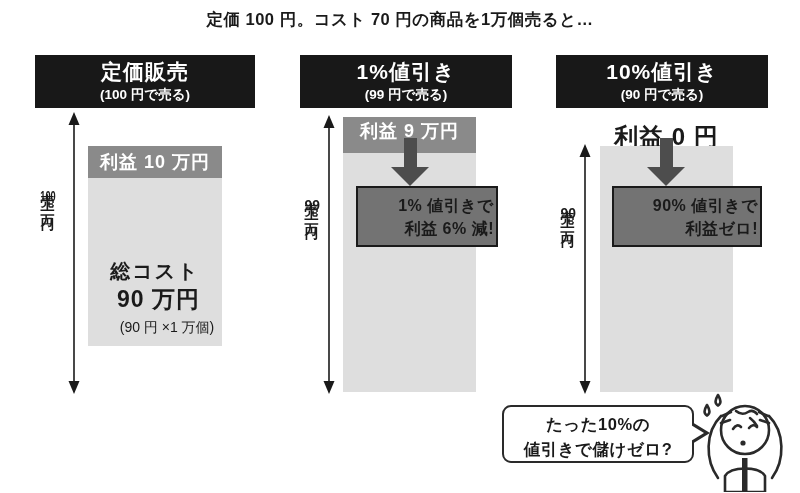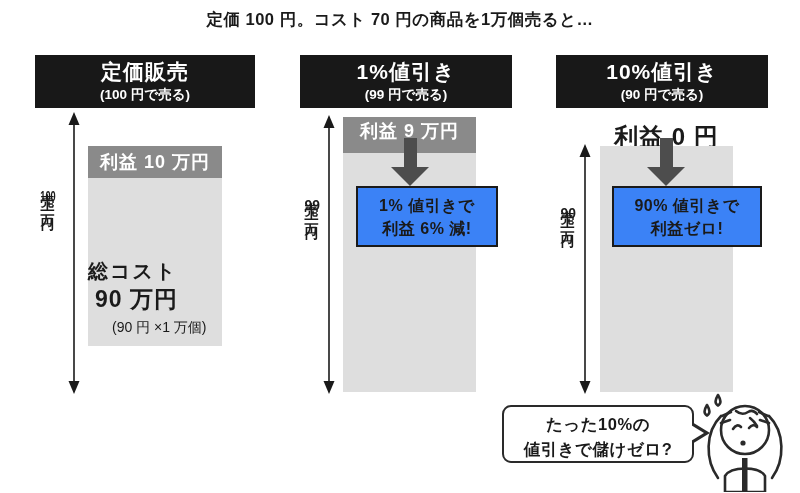--- a/index.html
+++ b/index.html
@@ -46,21 +46,21 @@
     background: var(--band_fill, #8a8a8a);
     color: #ffffff;
     font-weight: 700;
     font-size: 18px;
     text-align: center;
     letter-spacing: 1px;
   }
   .costblock {
     position: absolute;
     left: 0; right: 0; top: 112px;
-    text-align: left;
+    text-align: center;
   }
   .costblock .c1 { font-size: 20px; font-weight: 700; line-height: 26px; letter-spacing: 2px; }
   .costblock .c2 { font-size: 23px; font-weight: 700; line-height: 30px; letter-spacing: 1px; padding-left: 7px; }
   .costblock .c3 { font-size: 14px; font-weight: 400; line-height: 22px; margin-top: 2px; padding-left: 24px; }
   .profit-zero {
     position: absolute;
     text-align: center;
     font-size: 24px;
     font-weight: 700;
     letter-spacing: 1px;
@@ -83,23 +83,23 @@
   .big-arrow .stem { width: 13px; height: 29px; background: var(--arrow_fill, #4d4d4d); margin: 0 auto; }
   .big-arrow .head {
     width: 0; height: 0; margin: 0 auto;
     border-left: 19px solid transparent;
     border-right: 19px solid transparent;
     border-top: 19px solid var(--arrow_fill, #4d4d4d);
   }
   
   .callout {
     position: absolute;
-    background: #3b82f6;
+    background: #737373;
     border: 2px solid var(--ink, #1a1a1a);
-    text-align: center;
+    text-align: right;
     padding: 6px 2px 5px 2px;
     font-size: 16px;
     font-weight: 700;
     line-height: 23px;
     letter-spacing: 0.5px;
   }
   
   .bubble {
     position: absolute;
     left: 502px; top: 405px;

